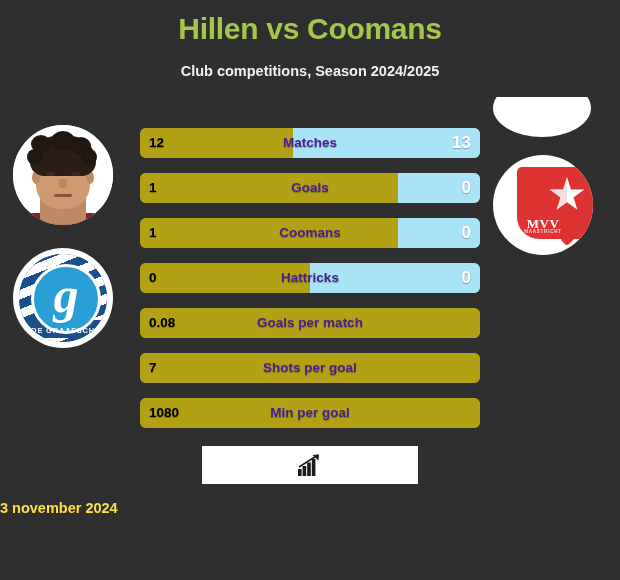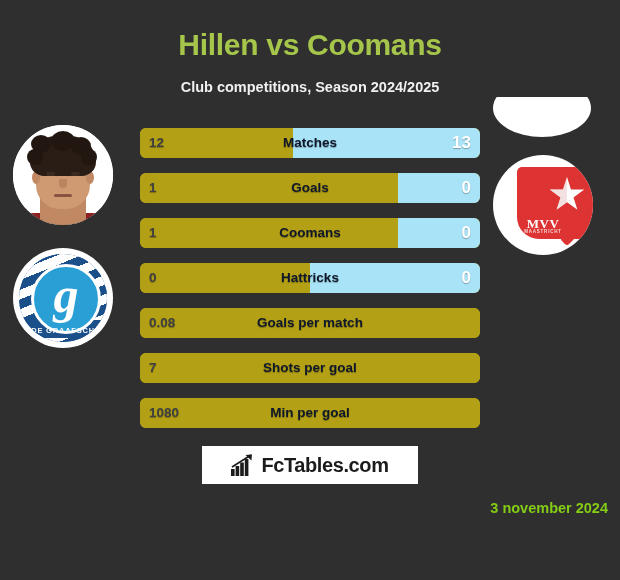--- a/index.html
+++ b/index.html
@@ -16,21 +16,21 @@
   }
 
   
   .header {
     position: absolute;
     top: 0; left: 0;
     width: 620px;
     text-align: center;
   }
   .title {
-    margin-top: 27px;
+    margin-top: 11px;
     font-size: 30px;
     font-weight: bold;
     color: #a5c64a;
     letter-spacing: -0.3px;
     line-height: 36px;
     white-space: nowrap;
   }
   .subtitle {
     margin-top: 15px;
     font-size: 14.5px;
@@ -325,31 +325,31 @@
     background: #a9e3f7;
   }
   .bar-label {
     position: absolute;
     left: 0; right: 0; top: 0;
     height: 30px;
     line-height: 30px;
     text-align: center;
     font-size: 13.5px;
     font-weight: bold;
-    color: #0f172a;
+    color: #4c1d95;
     text-shadow: 0 1px 1px rgba(0,0,0,0.30);
   }
   .bar-val-left {
     position: absolute;
     left: 9px; top: 0;
     height: 30px;
     line-height: 30px;
     font-size: 13.5px;
     font-weight: bold;
-    color: #404040;
+    color: #000000;
     text-shadow: 0 1px 1px rgba(0,0,0,0.30);
   }
   .bar-val-right {
     position: absolute;
     right: 9px; top: 0;
     height: 30px;
     line-height: 30px;
     font-size: 17px;
     font-weight: bold;
     color: #ffffff;
@@ -379,24 +379,24 @@
     font-weight: bold;
     color: #1b1b1b;
     letter-spacing: -0.4px;
     line-height: 22px;
   }
   .footer-date {
     position: absolute;
     left: 0;
     top: 500px;
     width: 608px;
-    text-align: right;
+    text-align: left;
     font-size: 14.5px;
     font-weight: bold;
-    color: #84cc16;
+    color: #fde047;
   }
 </style>
 </head>
 <body>
 
 <div class="header">
   <div class="title">Hillen vs Coomans</div>
   <div class="subtitle">Club competitions, Season 2024/2025</div>
 </div>
 
@@ -502,16 +502,15 @@
 
 <div class="footer-logo">
   <svg class="logo-mark" viewBox="0 0 24 22">
     <rect x="0" y="15" width="3.6" height="7" fill="#1b1b1b"></rect>
     <rect x="4.6" y="12" width="3.6" height="10" fill="#1b1b1b"></rect>
     <rect x="9.2" y="8.5" width="3.6" height="13.5" fill="#1b1b1b"></rect>
     <rect x="13.8" y="5" width="3.6" height="17" fill="#1b1b1b"></rect>
     <path d="M1 13 L20 1" stroke="#1b1b1b" stroke-width="1.6" fill="none"></path>
     <path d="M14.5 1 L21 0.4 L20.4 6.6 Z" fill="#1b1b1b"></path>
   </svg>
-  <span class="logo-text">FcTables.com</span>
 </div>
 
 <div class="footer-date">3 november 2024</div>
 
 </body></html>

